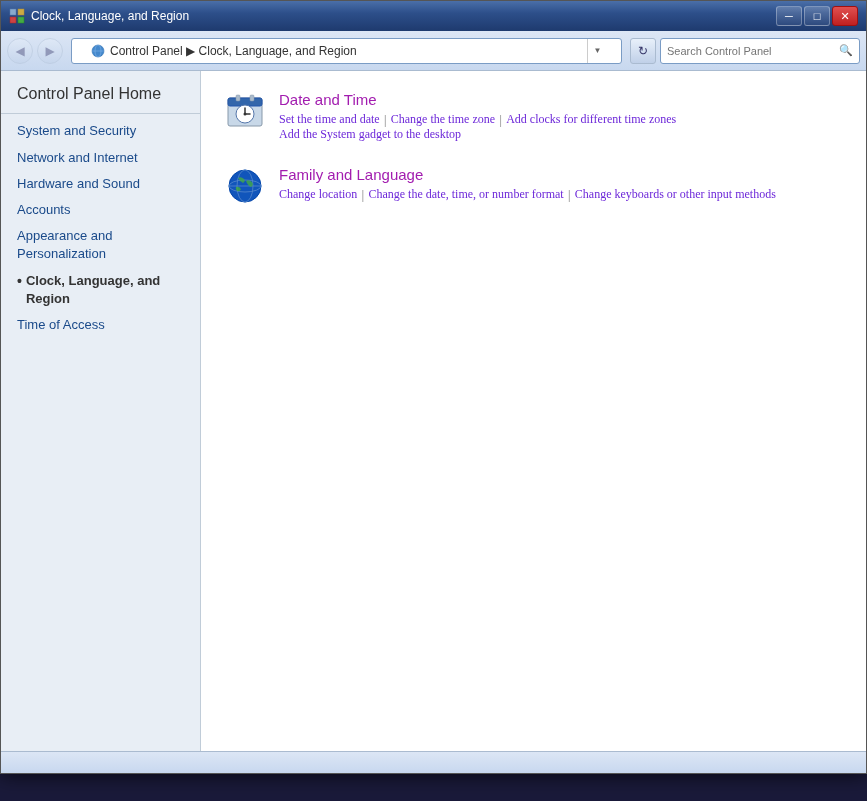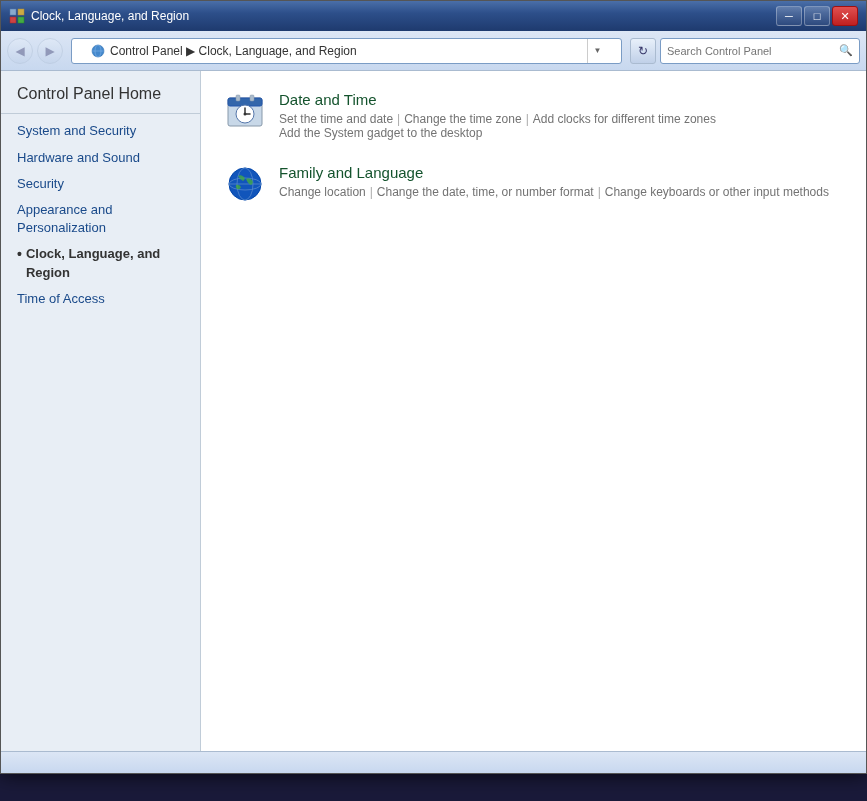--- a/index.html
+++ b/index.html
@@ -261,30 +261,31 @@
       align-items: center;
       justify-content: center;
     }
 
     .section-content {
       flex: 1;
     }
 
     .section-title {
       font-size: 15px;
-      color: #14532d;
+      color: #a21caf;
       margin-bottom: 4px;
       cursor: pointer;
     }
 
     .section-link {
-      color: #737373;
+      color: #6d28d9;
       font-size: 12px;
       cursor: pointer;
       text-decoration: none;
+      font-family: Liberation Serif, serif;
     }
 
     .link-sep {
       color: #aaa;
       margin: 0 4px;
       font-size: 12px;
     }
 
     .section-links-row {
       display: flex;
@@ -351,22 +352,23 @@
     </div>
   </div>
 
   <div class="main-area">
 
     <div class="sidebar">
       <a class="sidebar-item home">Control Panel Home</a>
       <div class="sidebar-divider"></div>
 
       <a class="sidebar-item">System and Security</a>
+      <a class="sidebar-item">Network and Internet</a>
       <a class="sidebar-item">Hardware and Sound</a>
-      <a class="sidebar-item">Security</a>
+      <a class="sidebar-item">Accounts</a>
       <a class="sidebar-item">Appearance and Personalization</a>
       <a class="sidebar-item active">Clock, Language, and Region</a>
       <a class="sidebar-item">Time of Access</a>
     </div>
 
     <div class="content">
 
       <div class="section">
         <div class="section-icon">
 

